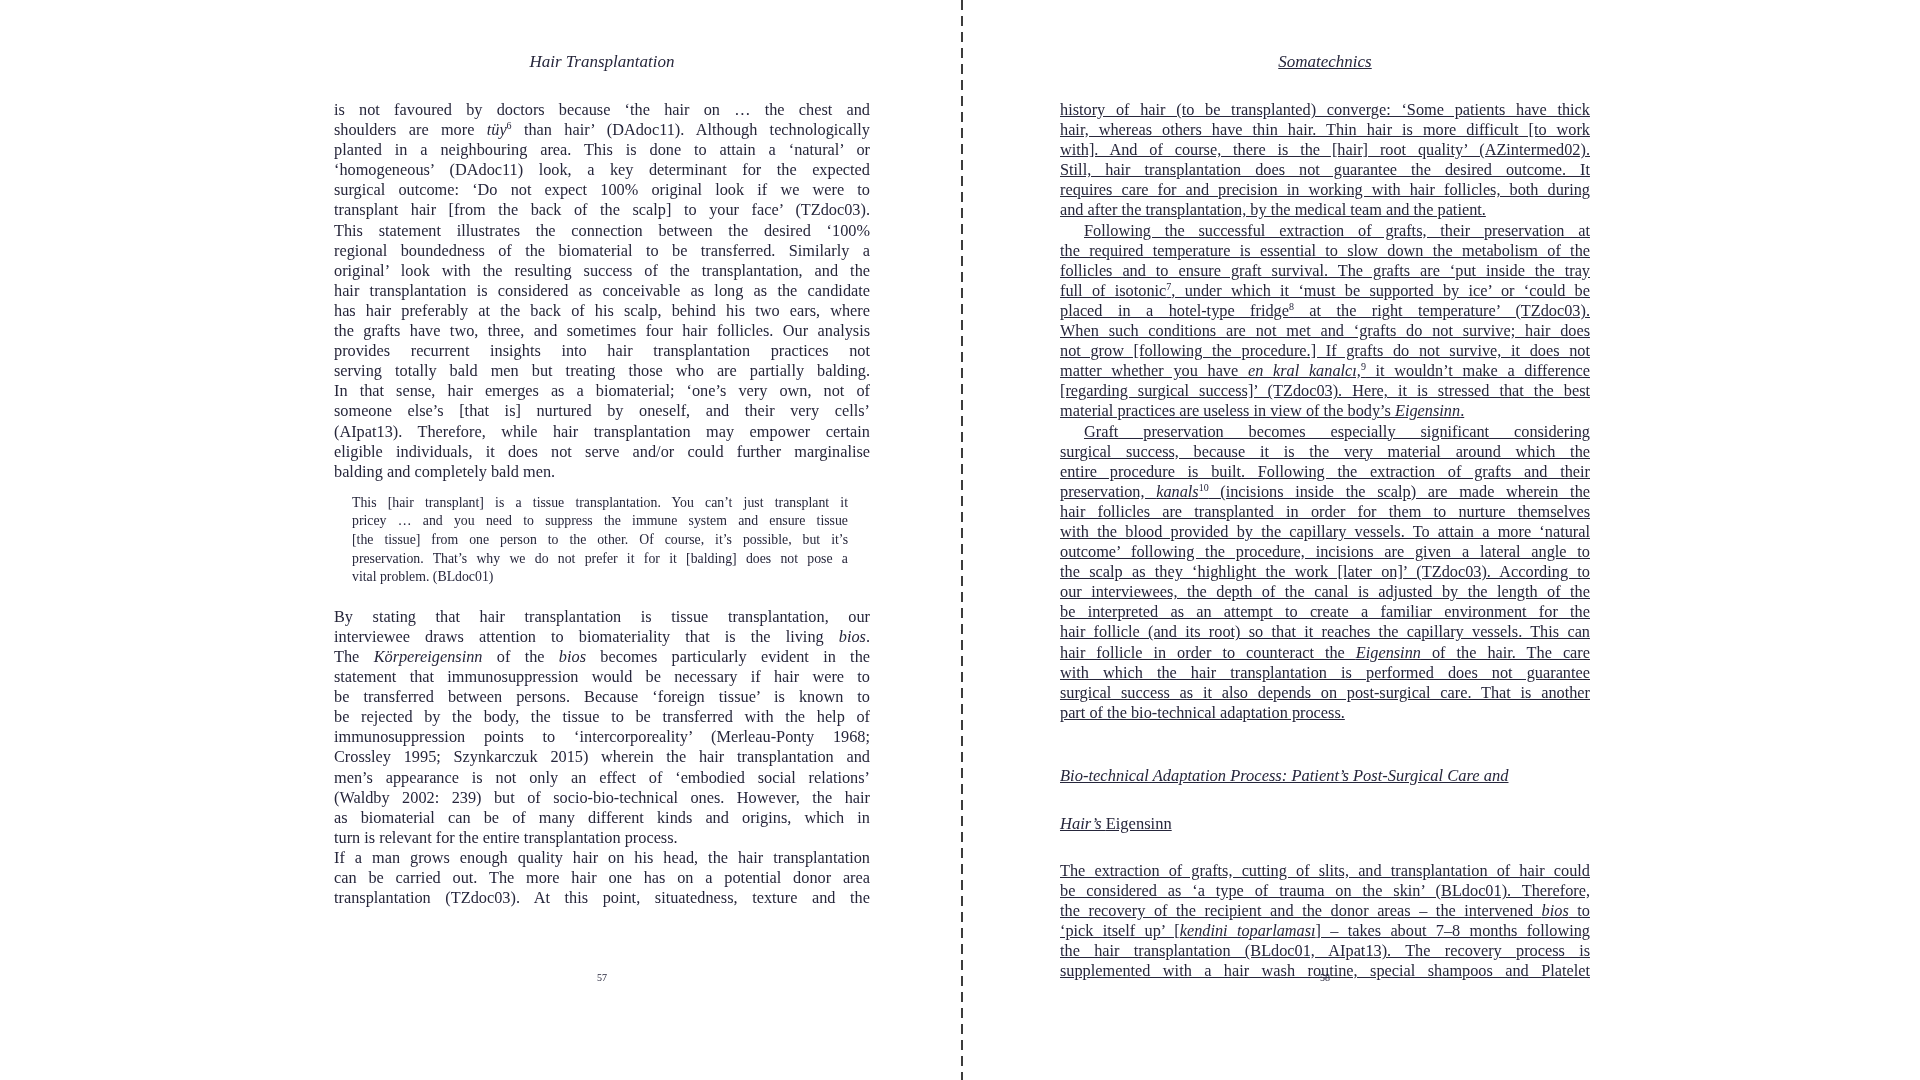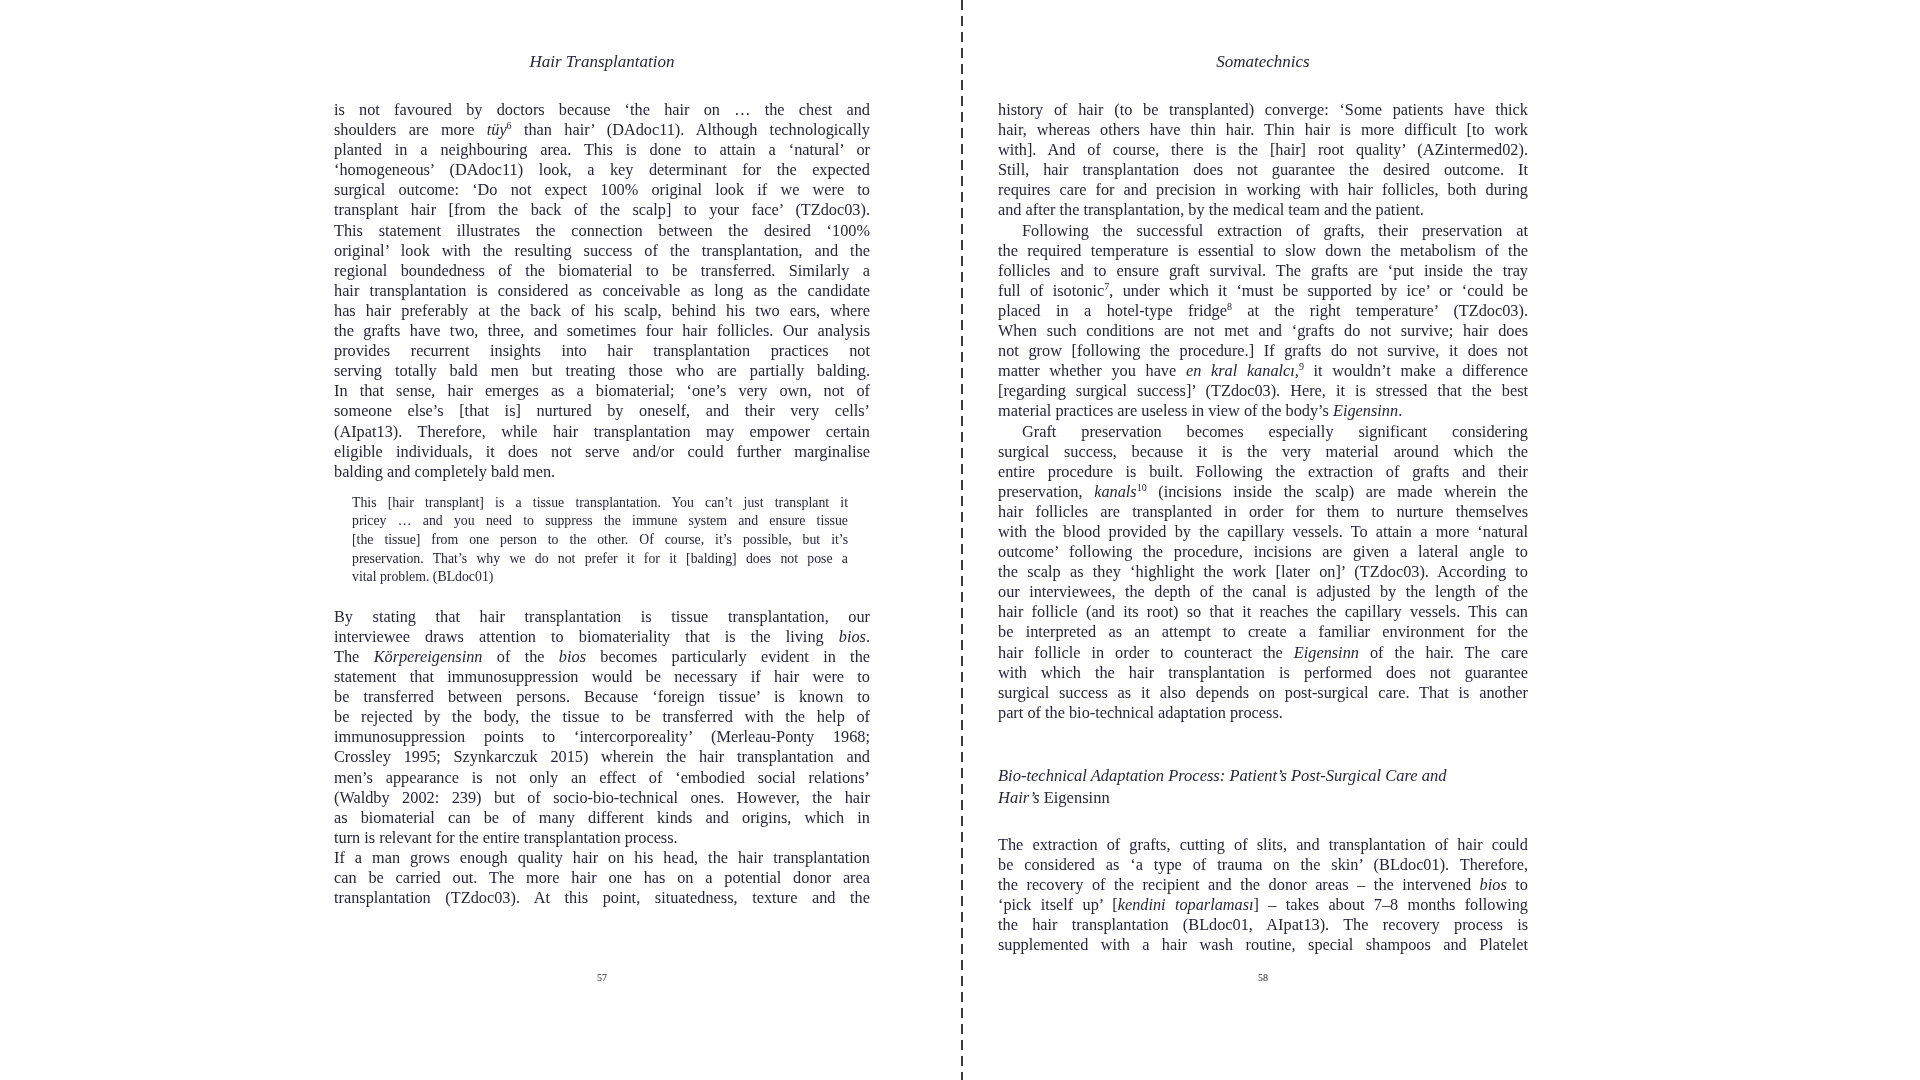--- a/index.html
+++ b/index.html
@@ -3,40 +3,40 @@
 <meta charset="utf-8">
 <style>
   html,body{margin:0;padding:0;}
   body{
     width:1920px;height:1080px;position:relative;overflow:hidden;
     background:#ffffff;color:#26263b;
     font-family:"Liberation Serif","DejaVu Serif",serif;
   }
   .page{position:absolute;top:0;height:1080px;}
   .page-left{left:334px;width:536px;font-family:Liberation Serif, serif;}
-  .page-right{left:998px;width:530px;}
+  .page-right{left:1060px;width:530px;text-decoration:underline;}
   .running-head{
     margin-top:52px;margin-bottom:28px;height:20px;
     text-align:center;font-style:italic;font-size:17px;
   }
   .page-body{width:100%;}
   .block{margin:0;}
   .block.body{font-size:16.3px;line-height:20.1px;}
   .block.quote{
     font-size:13.8px;line-height:18.6px;
     margin:12px 22px 20px 18px;
   }
   .block.heading{
     font-size:16.5px;line-height:22px;
     margin-top:42px;margin-bottom:26px;
   }
   .line{text-align:justify;text-align-last:justify;}
   .line.last{text-align-last:left;}
   .line.indent{text-indent:24px;}
-  .block.heading .line{text-align:right;text-align-last:left;}
+  .block.heading .line{text-align:right;text-align-last:left;margin-top:26px;}
   span.i{font-style:italic;}
   span.sup{
     font-size:10px;vertical-align:super;line-height:0;font-style:normal;
   }
   .page-number{
     position:absolute;top:972px;left:0;right:0;
     text-align:center;font-size:10px;
   }
   .divider{
     position:absolute;left:961px;top:0;width:2px;height:1080px;
@@ -52,22 +52,22 @@
   <div class="running-head">Hair Transplantation</div>
   <div class="page-body">
       <div class="block body">
         <div class="line"><span>is not favoured by doctors because ‘the hair on … the chest and</span></div>
         <div class="line"><span>shoulders are more </span><span class="i">tüy</span><span class="sup">6</span><span> than hair’ (DAdoc11). Although technologically</span></div>
         <div class="line"><span>planted in a neighbouring area. This is done to attain a ‘natural’ or</span></div>
         <div class="line"><span>‘homogeneous’ (DAdoc11) look, a key determinant for the expected</span></div>
         <div class="line"><span>surgical outcome: ‘Do not expect 100% original look if we were to</span></div>
         <div class="line"><span>transplant hair [from the back of the scalp] to your face’ (TZdoc03).</span></div>
         <div class="line"><span>This statement illustrates the connection between the desired ‘100%</span></div>
+        <div class="line"><span>regional boundedness of the biomaterial to be transferred. Similarly a</span></div>
         <div class="line"><span>original’ look with the resulting success of the transplantation, and the</span></div>
-        <div class="line"><span>regional boundedness of the biomaterial to be transferred. Similarly a</span></div>
         <div class="line"><span>hair transplantation is considered as conceivable as long as the candidate</span></div>
         <div class="line"><span>has hair preferably at the back of his scalp, behind his two ears, where</span></div>
         <div class="line"><span>the grafts have two, three, and sometimes four hair follicles. Our analysis</span></div>
         <div class="line"><span>provides recurrent insights into hair transplantation practices not</span></div>
         <div class="line"><span>serving totally bald men but treating those who are partially balding.</span></div>
         <div class="line"><span>In that sense, hair emerges as a biomaterial; ‘one’s very own, not of</span></div>
         <div class="line"><span>someone else’s [that is] nurtured by oneself, and their very cells’</span></div>
         <div class="line"><span>(AIpat13). Therefore, while hair transplantation may empower certain</span></div>
         <div class="line"><span>eligible individuals, it does not serve and/or could further marginalise</span></div>
         <div class="line last"><span>balding and completely bald men.</span></div>
@@ -128,22 +128,22 @@
       <div class="block body">
         <div class="line indent"><span>Graft preservation becomes especially significant considering</span></div>
         <div class="line"><span>surgical success, because it is the very material around which the</span></div>
         <div class="line"><span>entire procedure is built. Following the extraction of grafts and their</span></div>
         <div class="line"><span>preservation, </span><span class="i">kanals</span><span class="sup">10</span><span> (incisions inside the scalp) are made wherein the</span></div>
         <div class="line"><span>hair follicles are transplanted in order for them to nurture themselves</span></div>
         <div class="line"><span>with the blood provided by the capillary vessels. To attain a more ‘natural</span></div>
         <div class="line"><span>outcome’ following the procedure, incisions are given a lateral angle to</span></div>
         <div class="line"><span>the scalp as they ‘highlight the work [later on]’ (TZdoc03). According to</span></div>
         <div class="line"><span>our interviewees, the depth of the canal is adjusted by the length of the</span></div>
+        <div class="line"><span>be interpreted as an attempt to create a familiar environment for the</span></div>
         <div class="line"><span>hair follicle (and its root) so that it reaches the capillary vessels. This can</span></div>
-        <div class="line"><span>be interpreted as an attempt to create a familiar environment for the</span></div>
         <div class="line"><span>hair follicle in order to counteract the </span><span class="i">Eigensinn</span><span> of the hair. The care</span></div>
         <div class="line"><span>with which the hair transplantation is performed does not guarantee</span></div>
         <div class="line"><span>surgical success as it also depends on post-surgical care. That is another</span></div>
         <div class="line last"><span>part of the bio-technical adaptation process.</span></div>
       </div>
       <div class="block heading">
         <div class="line"><span class="i">Bio-technical Adaptation Process: Patient’s Post-Surgical Care and</span></div>
         <div class="line last"><span class="i">Hair’s </span><span>Eigensinn</span></div>
       </div>
       <div class="block body">

